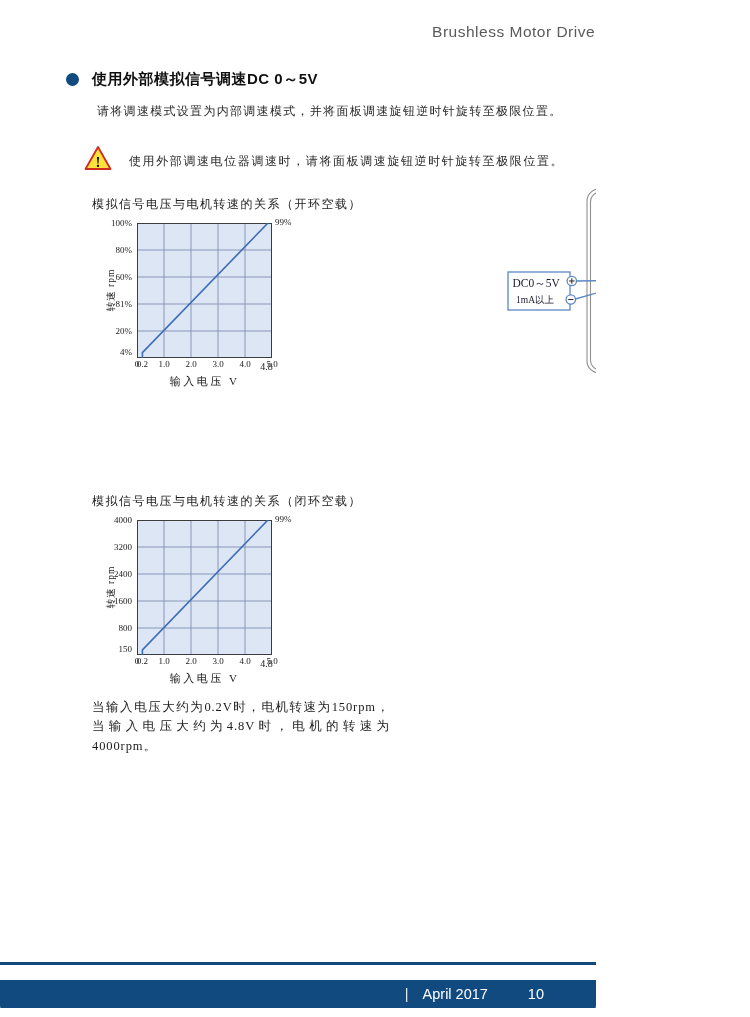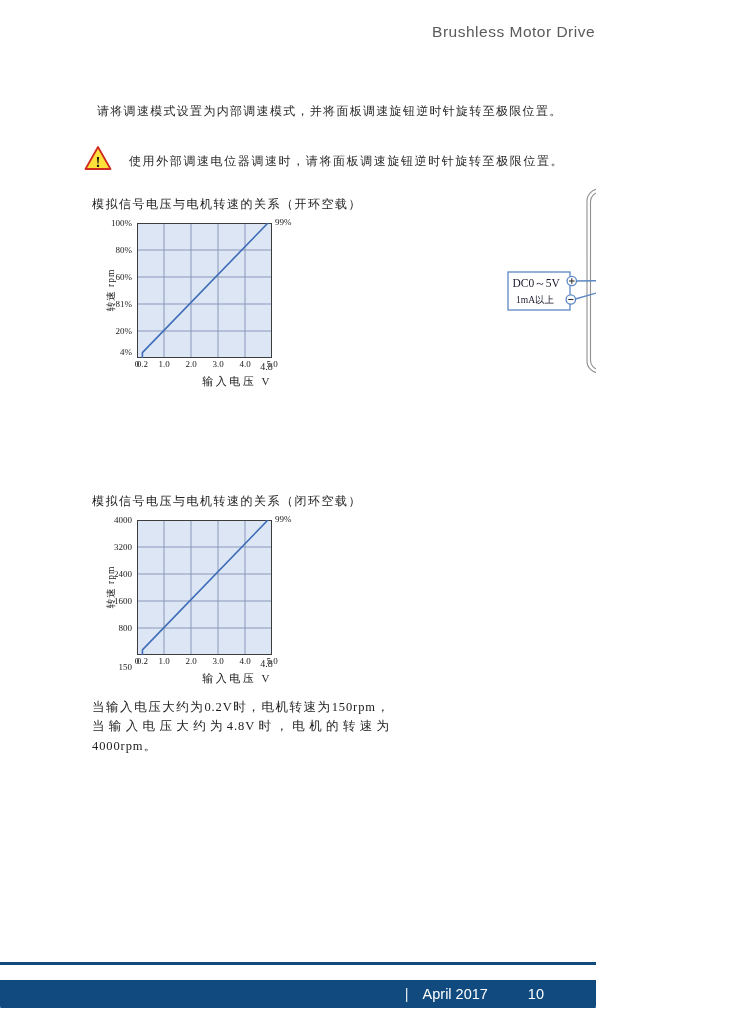--- a/index.html
+++ b/index.html
@@ -28,21 +28,21 @@
   .chart-block{position:absolute;left:0;width:430px;height:212px;padding-left:44px;}
   .chart-title{position:absolute;left:92px;top:0;font-size:12px;letter-spacing:1.5px;color:#222;}
   .plot{position:absolute;left:137px;top:27px;width:135px;height:135px;}
   .ticks-layer{position:absolute;left:0;top:0;width:100%;height:100%;}
   .ytick{position:absolute;left:90px;width:42px;text-align:right;font-size:9px;color:#1a1a1a;}
   .xtick{position:absolute;top:163px;width:30px;text-align:center;font-size:9px;color:#1a1a1a;}
   .xtick.small{font-size:10px;padding-top:2px;}
   .y-axis-label{position:absolute;left:111px;top:94px;transform:translate(-50%,-50%) rotate(-90deg);
                 font-size:9.5px;letter-spacing:1px;white-space:nowrap;color:#222;}
   .chart-annotation{position:absolute;left:275px;top:21px;font-size:9px;color:#1a1a1a;}
-  .x-axis-label{position:absolute;left:137px;top:178px;width:135px;text-align:right;
+  .x-axis-label{position:absolute;left:137px;top:178px;width:135px;text-align:center;
                 font-size:11px;letter-spacing:2.5px;color:#222;}
 
   .body-para{position:absolute;left:92px;font-size:12.5px;line-height:1.55;
              letter-spacing:.9px;color:#1c1c1c;text-align:justify;}
   #para-open{top:401px;width:292px;}
   #para-closed{top:698px;width:298px;}
 
   
   .diagram{position:absolute;left:500px;top:180px;}
   .pg{stroke:var(--panel-gray);fill:none;stroke-width:1.1;}
@@ -68,20 +68,24 @@
 </head>
 <body>
 
 <div class="page">
 
   <div class="header">
     <span class="header-title">Brushless  Motor Drive</span>
     <span class="header-sep">|</span>
   </div>
 
+  <div class="heading-row">
+    <span class="bullet"></span>
+    <span class="heading-text">使用外部模拟信号调速DC 0～5V</span>
+  </div>
 
   <div class="intro">请将调速模式设置为内部调速模式，并将面板调速旋钮逆时针旋转至极限位置。</div>
 
   <div class="warning">
     <svg width="30" height="28" viewBox="0 0 30 28">
       <path class="warn-tri" d="M15 3 L27.5 25 L2.5 25 Z"></path>
       <text x="15" y="22.5" text-anchor="middle" style="font-family:'Liberation Serif',serif;font-weight:bold;font-size:15px;fill:#111;">!</text>
     </svg>
     <span class="warning-text">使用外部调速电位器调速时，请将面板调速旋钮逆时针旋转至极限位置。</span>
   </div>
@@ -138,21 +142,21 @@
           <line x1="0" y1="27" x2="135" y2="27" stroke="#8a97b8" stroke-width="1"></line>
           <rect x="0.5" y="0.5" width="134" height="134" fill="none" stroke="#3d3d3d" stroke-width="1"></rect>
           <polyline points="5.4,135 5.4,129.9375 130.95,0" fill="none" stroke="#3f6db8" stroke-width="1.6"></polyline>
         </svg></div>
     <div class="ticks-layer">
         <span class="ytick" style="top: 21.5px;">4000</span>
         <span class="ytick" style="top: 48.5px;">3200</span>
         <span class="ytick" style="top: 75.5px;">2400</span>
         <span class="ytick" style="top: 102.5px;">1600</span>
         <span class="ytick" style="top: 129.5px;">800</span>
-        <span class="ytick" style="top: 151.438px; margin-top: 18px;">150</span>
+        <span class="ytick" style="top: 151.438px;">150</span>
         <span class="xtick" style="left: 122px;">0</span>
         <span class="xtick" style="left: 127.4px;">0.2</span>
         <span class="xtick" style="left: 149px;">1.0</span>
         <span class="xtick" style="left: 176px;">2.0</span>
         <span class="xtick" style="left: 203px;">3.0</span>
         <span class="xtick" style="left: 230px;">4.0</span>
         <span class="xtick small" style="left: 251.6px;">4.8</span>
         <span class="xtick" style="left: 257px;">5.0</span>
       </div>
     <div class="chart-annotation">99%</div>

